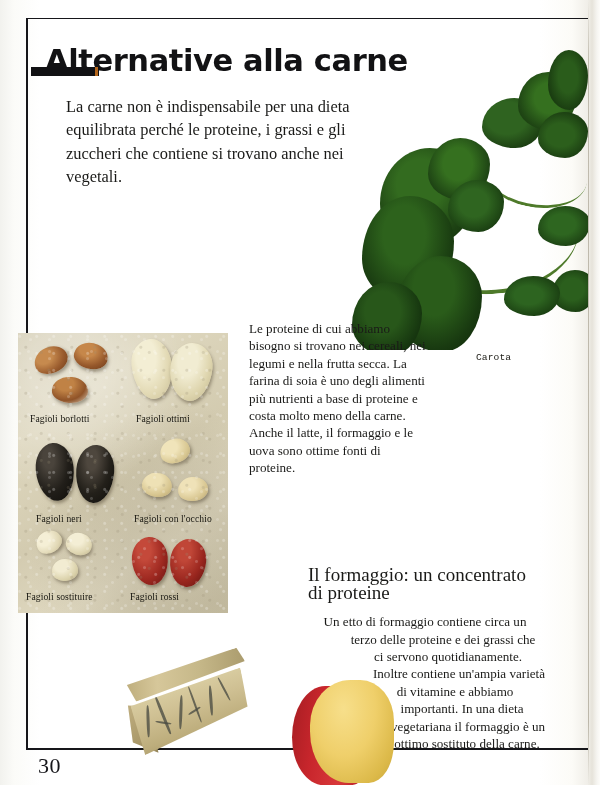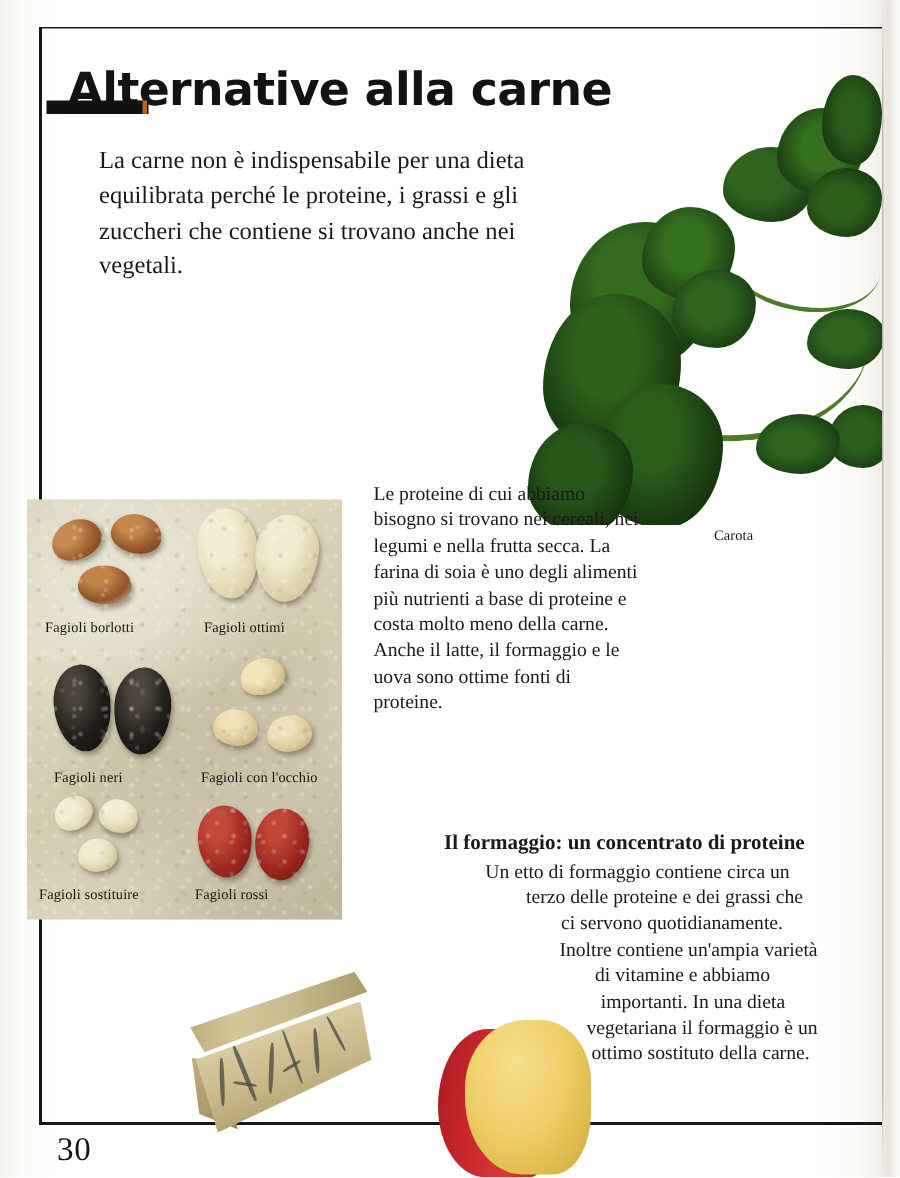--- a/index.html
+++ b/index.html
@@ -140,20 +140,21 @@
     border-radius: 50%;
     background: transparent;
     border-bottom: 3px solid #4e7a2a;
   }
   .carrot-cap {
     position: absolute;
     left: 476px; top: 352px;
     font-size: 9.6px;
     color: #1b1a14;
     letter-spacing: .1px;
+    font-family: Liberation Mono, monospace;
   }
 
   
   .col-mid {
     position: absolute;
     left: 249px; top: 320px;
     width: 178px;
     font-size: 13.1px;
     line-height: 17.4px;
   }
@@ -168,23 +169,23 @@
   
   .cheese-block {
     position: absolute;
     left: 296px; top: 554px;
     width: 258px;
     font-size: 13.1px;
     line-height: 17.4px;
     text-align: left;
   }
   .cheese-block h3 {
-    margin: 0;
-    font-size: 14px;
-    font-weight: 700;
+    margin: 12px;
+    font-size: 19px;
+    font-weight: 400;
     line-height: 17.6px;
   }
   .cheese-block p { margin: 0; }
   .cl { display: block; white-space: nowrap; text-align: center; }
   .i0 { margin-left: 0px; }
   .i1 { margin-left: 36px; }
   .i2 { margin-left: 46px; }
   .i3 { margin-left: 68px; }
   .i4 { margin-left: 60px; }
   .i5 { margin-left: 74px; }

